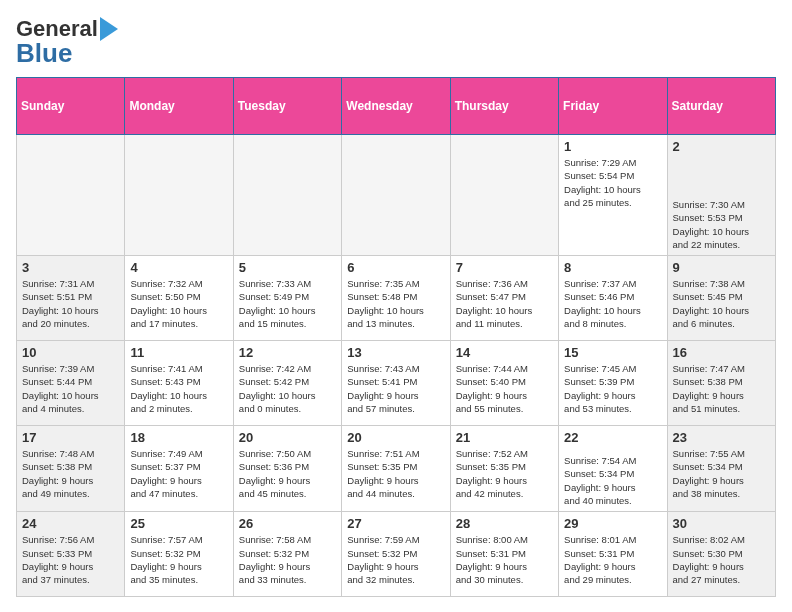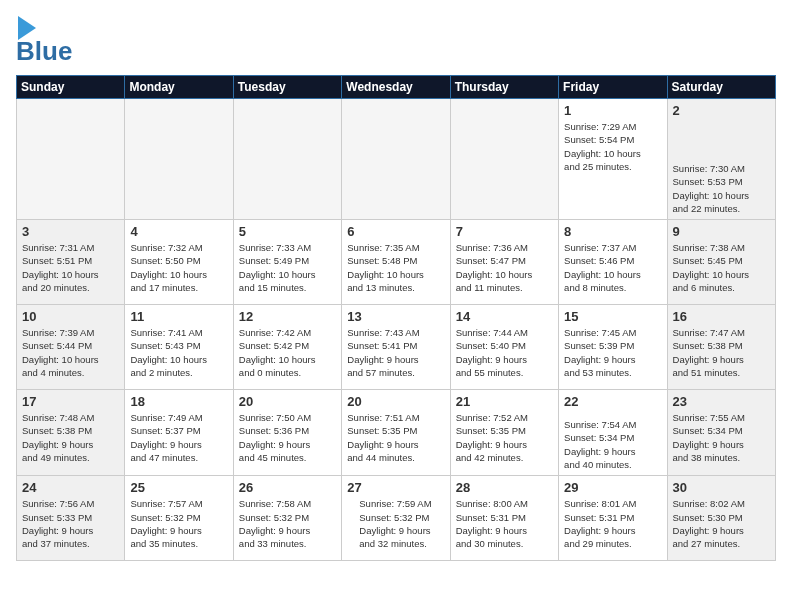--- a/index.html
+++ b/index.html
@@ -46,25 +46,25 @@
     .location {
       font-size: 16px;
       color: #555;
     }
     table {
       width: 100%;
       border-collapse: collapse;
       table-layout: fixed;
     }
     th {
-      background-color: #0f172a;
+      background-color: #ec4899;
       color: #fff;
       font-size: 12px;
       font-weight: bold;
-      padding: 4px 4px;
+      padding: 21px 4px;
       text-align: left;
       border: 1px solid #2e6da4;
     }
     td {
       vertical-align: top;
       border: 1px solid #ccc;
       padding: 4px 5px;
       font-size: 10px;
       color: #333;
       height: 85px;
@@ -88,20 +88,21 @@
       color: #333;
       line-height: 1.4;
     }
   </style>
 </head>
 <body>
 
 <div class="header">
   <div class="logo">
     <div class="logo-line">
+      <span style="font-size:22px;font-weight:bold;color:#333;">General</span>
       <span class="logo-arrow"></span>
     </div>
     <span style="font-size:26px;font-weight:bold;color:#2e6da4;margin-top:-4px;">Blue</span>
   </div>
   <div class="title-block">
     <div class="month-title"></div>
     <div class="location"></div>
   </div>
 </div>
 
@@ -309,21 +310,21 @@
         </td>
         <td>
           <span class="day-num">26</span>
           <div class="day-info" style="white-space: pre-line;">Sunrise: 7:58 AM
 Sunset: 5:32 PM
 Daylight: 9 hours
 and 33 minutes.</div>
         </td>
         <td>
           <span class="day-num">27</span>
-          <div class="day-info" style="white-space: pre-line; margin-left: 12px;">Sunrise: 7:59 AM
+          <div class="day-info" style="white-space: pre-line;">Sunrise: 7:59 AM
 Sunset: 5:32 PM
 Daylight: 9 hours
 and 32 minutes.</div>
         </td>
         <td>
           <span class="day-num">28</span>
           <div class="day-info" style="white-space: pre-line;">Sunrise: 8:00 AM
 Sunset: 5:31 PM
 Daylight: 9 hours
 and 30 minutes.</div>

